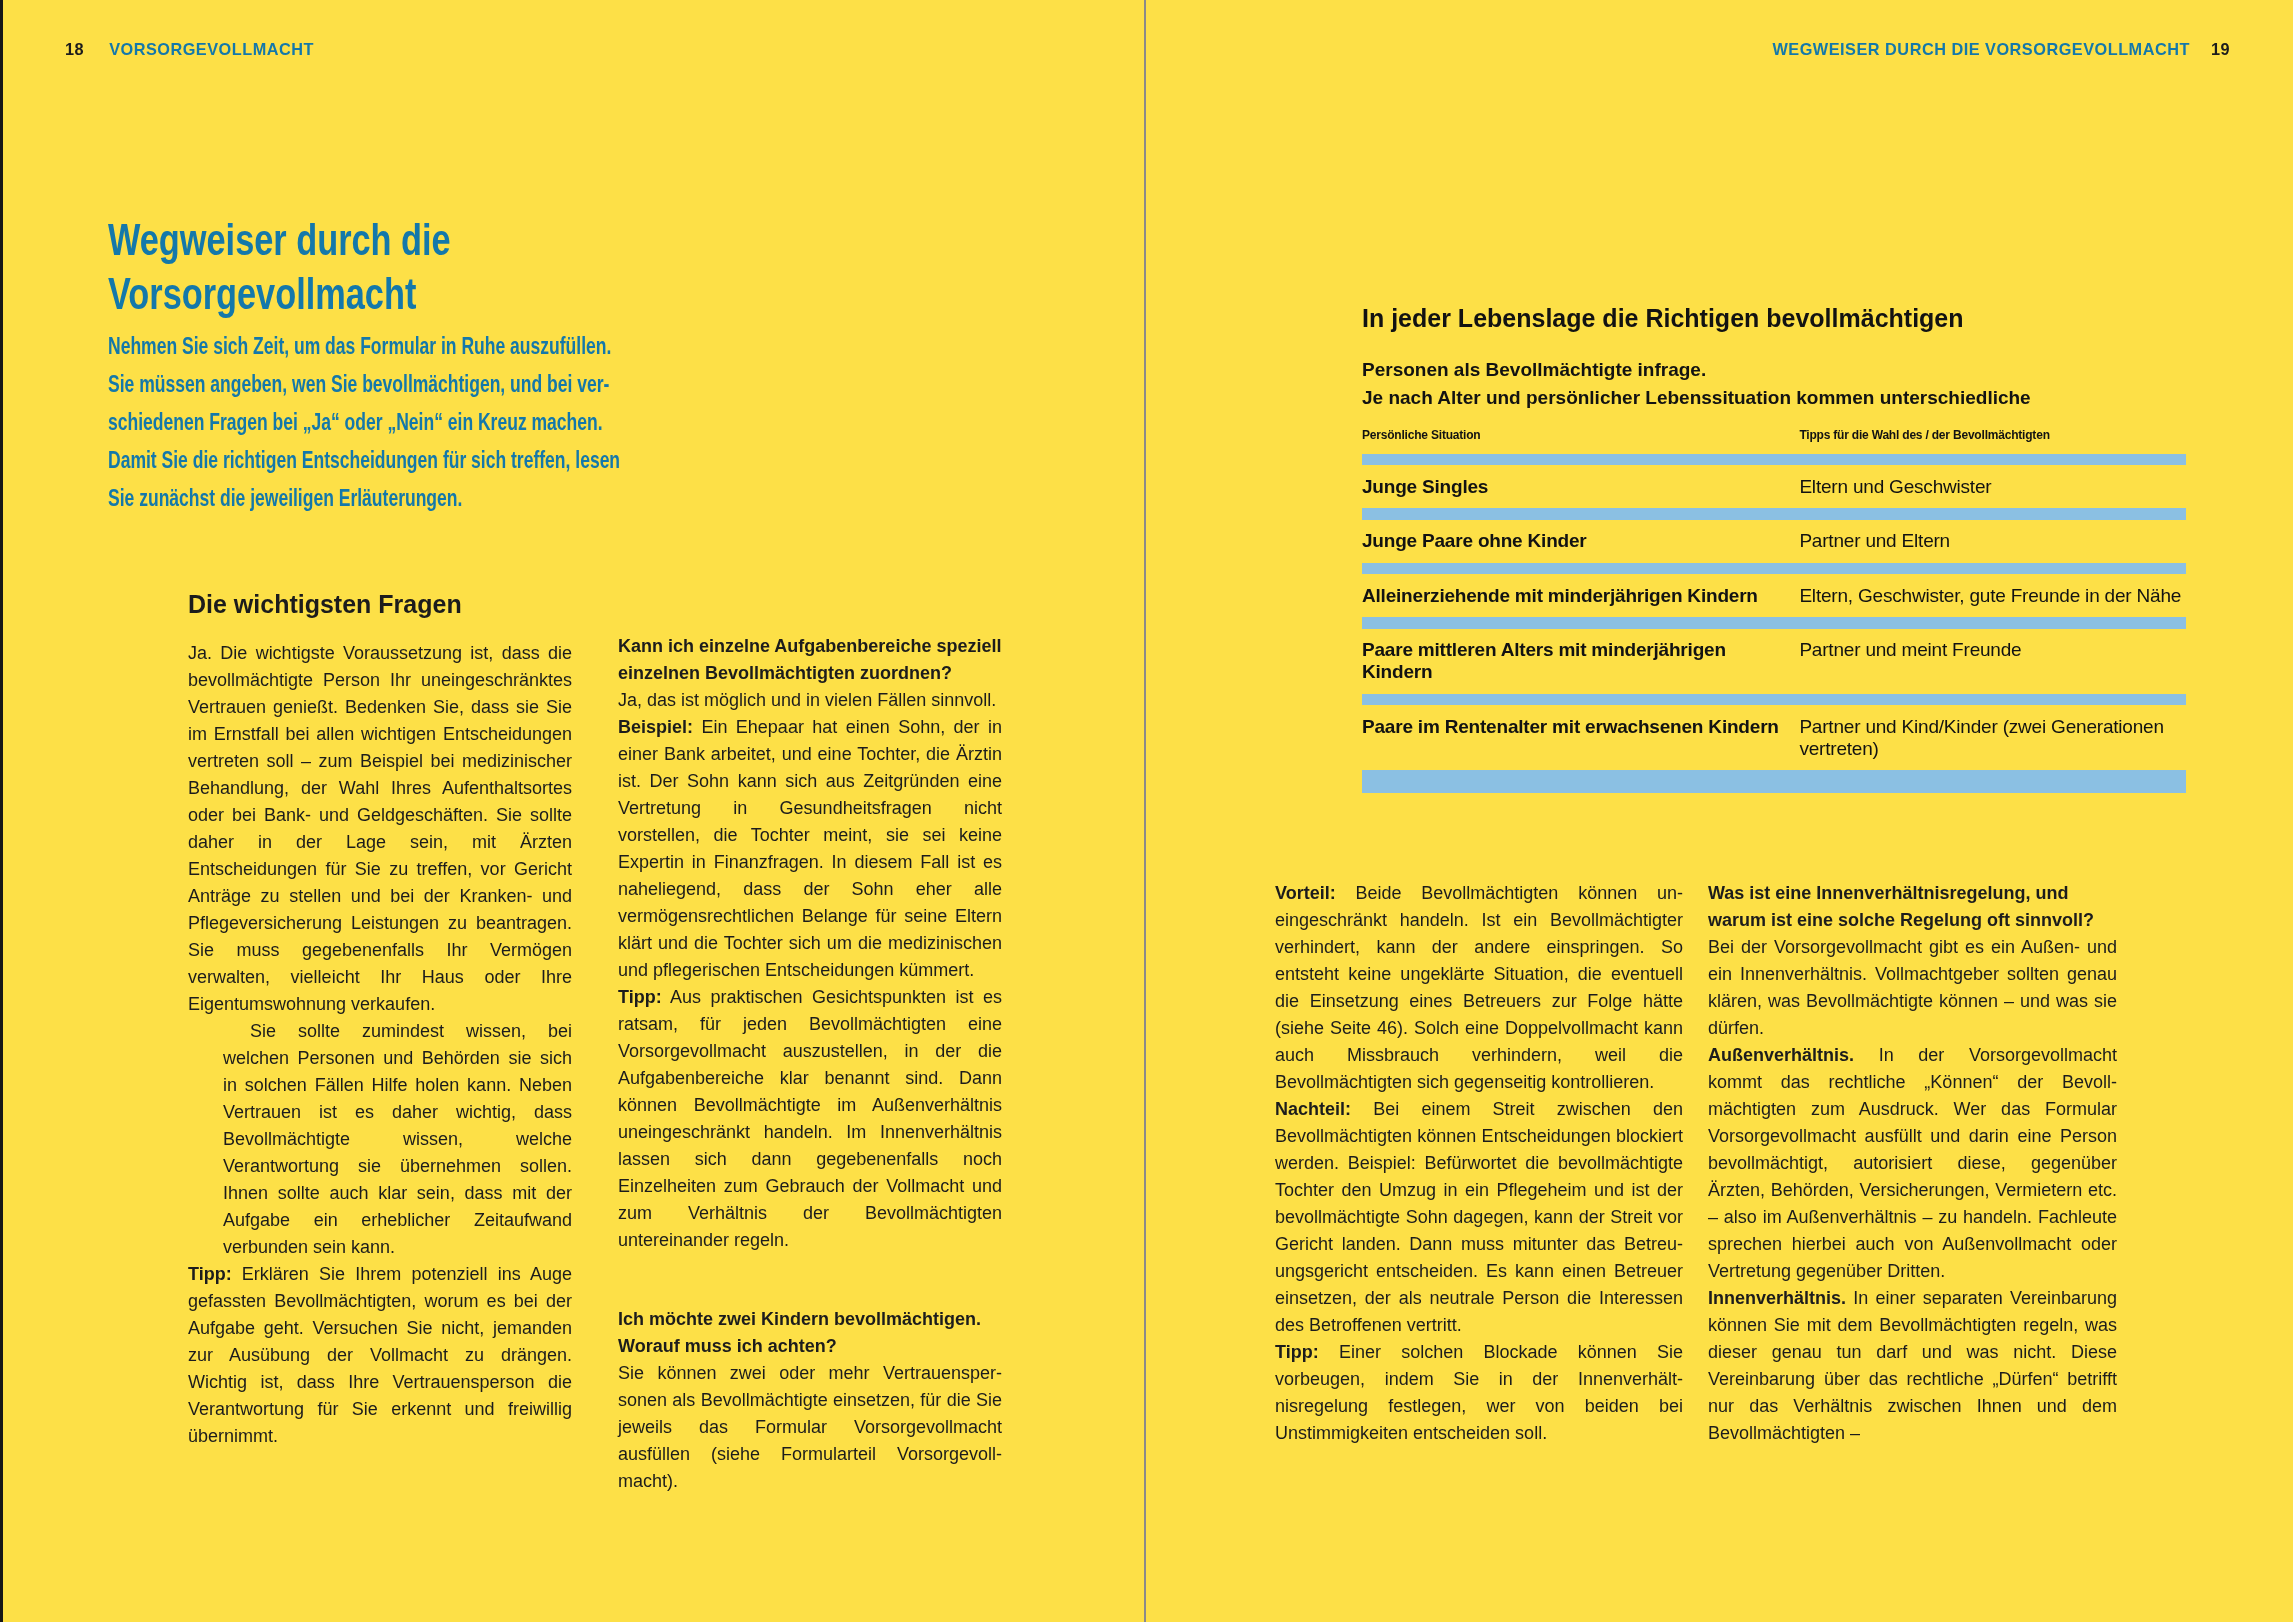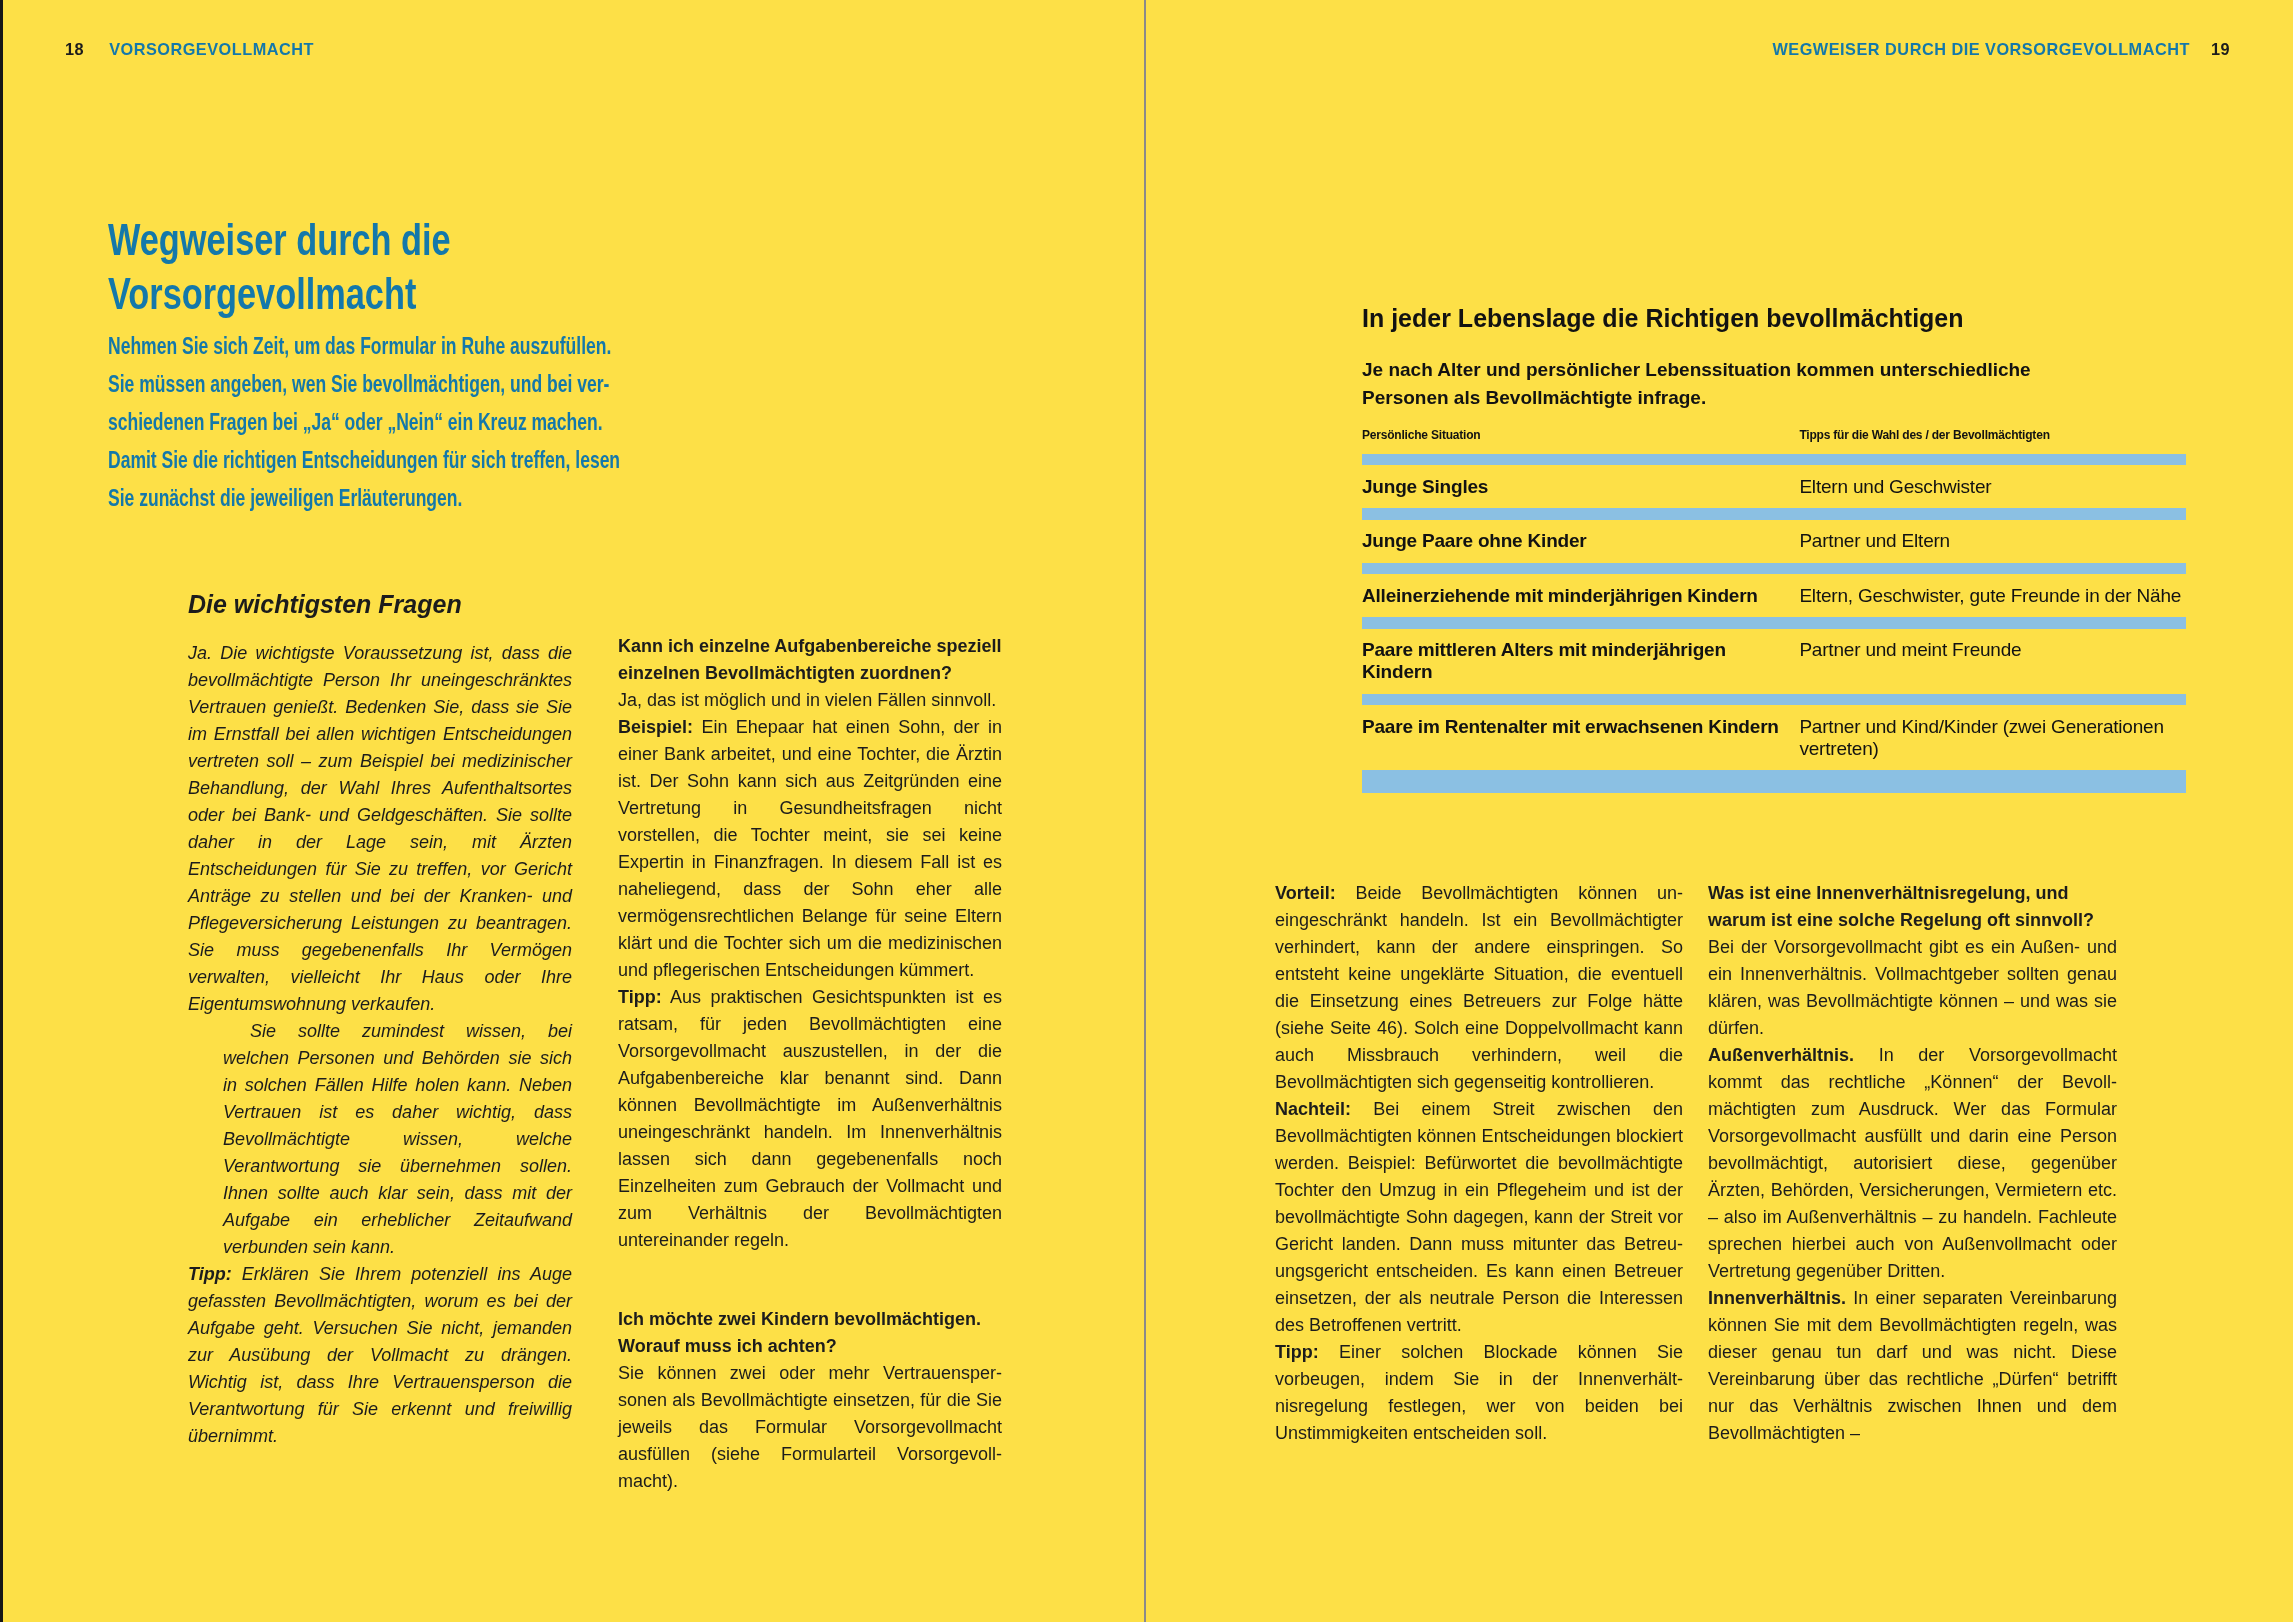--- a/index.html
+++ b/index.html
@@ -20,21 +20,21 @@
          color:#1478aa;transform:scaleX(.78);transform-origin:0 0;white-space:nowrap;}
   .intro{position:absolute;left:108px;top:327px;font-size:24px;line-height:38px;font-weight:bold;
          color:#1478aa;transform:scaleX(.73);transform-origin:0 0;white-space:nowrap;}
 
   .col{position:absolute;font-size:18px;line-height:27px;text-align:justify;hyphens:manual;}
   .col p{margin:0;}
   .col .q{font-weight:bold;text-align:left;}
   .col .q.gap{margin-top:52px;}
   .col .indent{text-indent:27px;margin-left:35px;}
   .colhead{font-size:25px;line-height:29px;font-weight:bold;margin:0 0 21px 0;text-align:left;}
-  .col1{left:188px;top:590px;width:384px;font-style:italic;}
+  .col1{left:188px;top:590px;width:384px;}
   .col2{left:618px;top:633px;width:384px;}
   .col3{left:1275px;top:880px;width:408px;}
   .col4{left:1708px;top:880px;width:409px;}
 
   .tablewrap{position:absolute;left:1362px;top:304px;width:824px;}
   .t-title{font-size:25px;line-height:29px;font-weight:bold;margin:0 0 23px 0;color:#121212;}
   .t-sub{font-size:19px;line-height:28px;font-weight:bold;margin:0 0 16.3px 0;white-space:nowrap;color:#121212;}
   .t-headrow{display:flex;font-size:12px;font-weight:bold;letter-spacing:-0.2px;margin-bottom:11.5px;color:#121212;}
   .t-cell-l{flex:0 0 424px;padding-right:13.4px;}
   .t-cell-r{flex:1;}
@@ -82,22 +82,22 @@
     <p>Sie können zwei oder mehr Vertrauensper­sonen als Bevollmächtigte einsetzen, für die Sie jeweils das Formular Vorsorgevollmacht ausfüllen (siehe Formularteil Vorsorgevoll­macht).</p>
   </div>
 
   <header class="runhead rh-right">
     <span class="rt">WEGWEISER DURCH DIE VORSORGEVOLLMACHT</span><span class="num">19</span>
   </header>
 
   <div class="tablewrap">
     <h2 class="t-title">In jeder Lebenslage die Richtigen bevollmächtigen</h2>
     <p class="t-sub">
+      <span style="display:block">Personen als Bevollmächtigte infrage.</span>
       <span style="display:block">Je nach Alter und persönlicher Lebenssituation kommen unterschiedliche</span>
-      <span style="display:block">Personen als Bevollmächtigte infrage.</span>
     </p>
     <div class="t-headrow">
       <span class="t-cell-l">Persönliche Situation</span>
       <span class="t-cell-r">Tipps für die Wahl des / der Bevollmächtigten</span>
     </div>
     <div class="t-bar"></div>
     <div class="t-row">
       <span class="t-cell-l">Junge Singles</span>
       <span class="t-cell-r">Eltern und Geschwister</span>
     </div>

